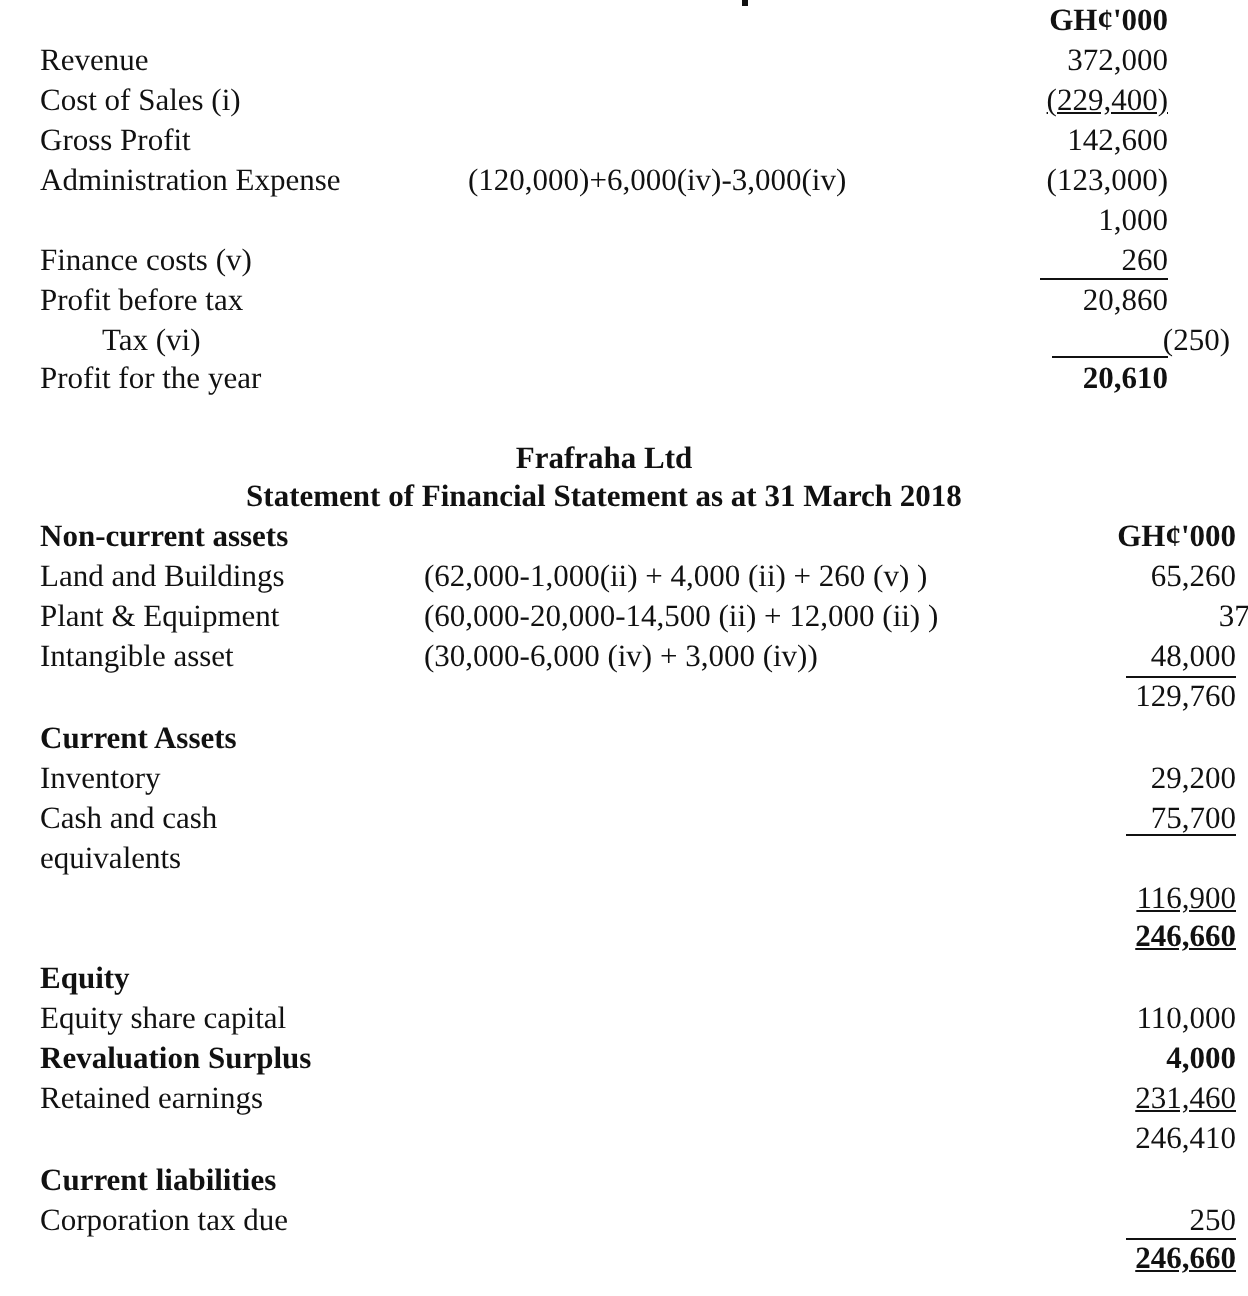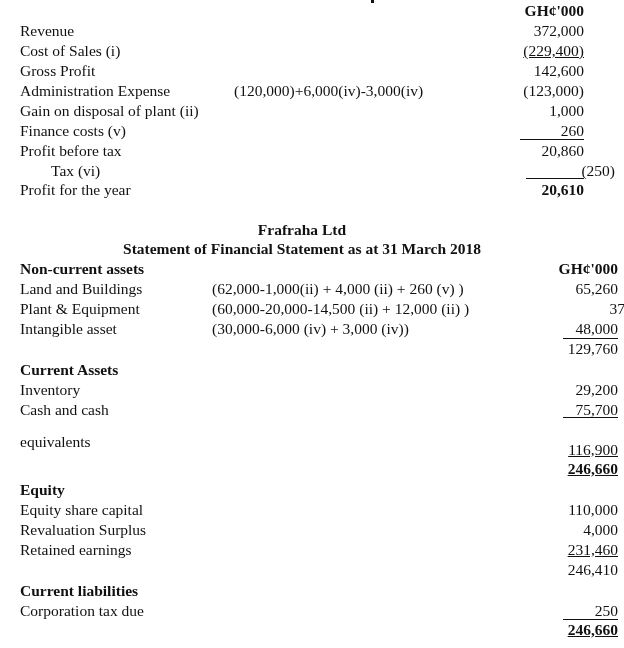--- a/index.html
+++ b/index.html
@@ -40,21 +40,20 @@
   <div class="row" style="top:61px;">
     <span class="lbl">Gross Profit</span>
     <span class="amt">142,600</span>
   </div>
   <div class="row" style="top:81px;">
     <span class="lbl">Administration Expense</span>
     <span class="wrk" style="left:234px;">(120,000)+6,000(iv)-3,000(iv)</span>
     <span class="amt">(123,000)</span>
   </div>
   <div class="row" style="top:101px;">
-    <span class="lbl">Gain on disposal of plant (ii)</span>
     <span class="amt">1,000</span>
   </div>
   <div class="row" style="top:121px;">
     <span class="lbl">Finance costs (v)</span>
     <span class="amt">260</span>
   </div>
   <div class="ulead" style="left:520px; width:64px; top:139px;"></div>
   <div class="row" style="top:141px;">
     <span class="lbl">Profit before tax</span>
     <span class="amt">20,860</span>
@@ -107,38 +106,38 @@
   </div>
   <div class="row" style="top:380px;">
     <span class="lbl">Inventory</span>
     <span class="amt">29,200</span>
   </div>
   <div class="row" style="top:400px;">
     <span class="lbl">Cash and cash</span>
     <span class="amt">75,700</span>
   </div>
   <div class="ulead" style="left:563px; width:55px; top:417px;"></div>
-  <div class="row" style="top:432px;">
+  <div class="row" style="top:420px;">
     <span class="lbl">equivalents</span>
   </div>
   <div class="row" style="top:440px;">
     <span class="amt u">116,900</span>
   </div>
   <div class="row" style="top:459px;">
     <span class="amt b u">246,660</span>
   </div>
 
   <div class="row" style="top:480px;">
     <span class="lbl b">Equity</span>
   </div>
   <div class="row" style="top:500px;">
     <span class="lbl">Equity share capital</span>
     <span class="amt">110,000</span>
   </div>
-  <div class="row" style="top:520px;">
+  <div class="row" style="top:520px;font-weight:bold;">
     <span class="lbl">Revaluation Surplus</span>
     <span class="amt">4,000</span>
   </div>
   <div class="row" style="top:540px;">
     <span class="lbl">Retained earnings</span>
     <span class="amt u">231,460</span>
   </div>
   <div class="row" style="top:560px;">
     <span class="amt">246,410</span>
   </div>

